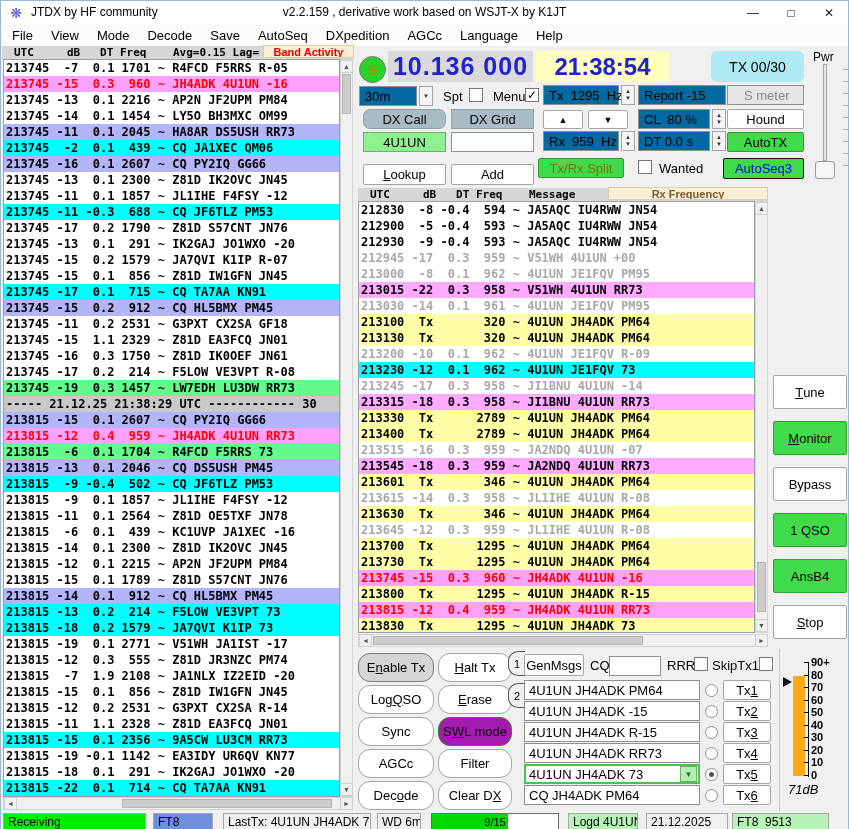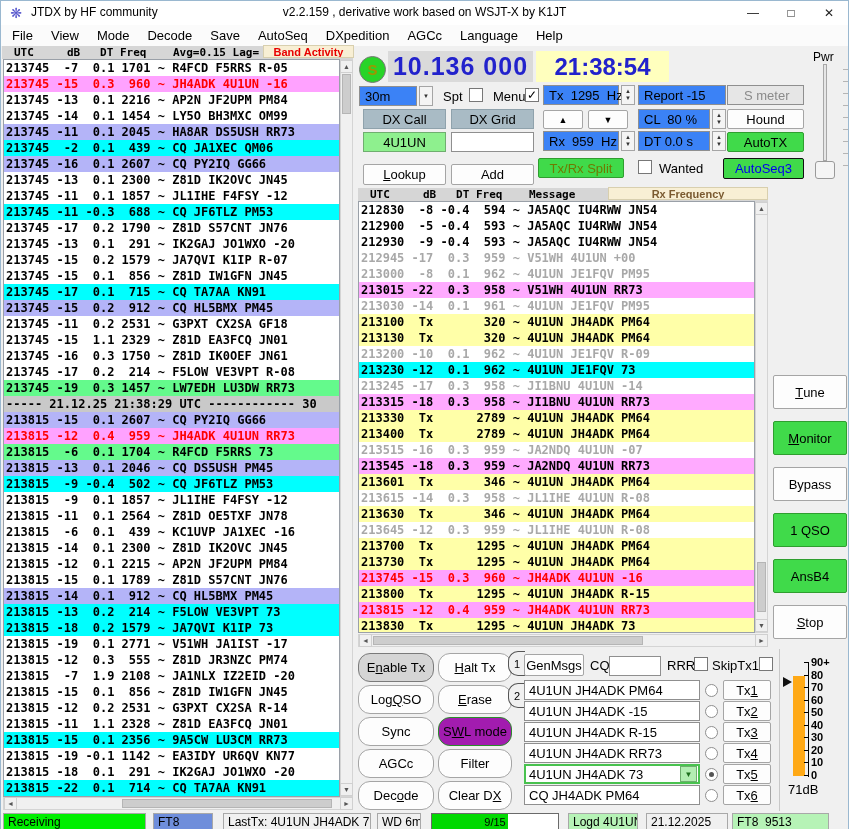--- a/index.html
+++ b/index.html
@@ -36,21 +36,21 @@
   .sb { position:absolute; background:#f0f0f0; border:1px solid #d4d4d4; }
   .sb-btn { position:absolute; width:13px; height:13px; background:#f0f0f0; border:1px solid #d0d0d0; color:#555; font-size:7px; line-height:11px; text-align:center; }
   .sb-thumb { position:absolute; background:#cdcdcd; border:1px solid #b5b5b5; }
 
   
   .btn { position:absolute; background:#fdfdfd; border:1px solid #a5a5a5; border-radius:2px; font-size:13px; color:#000; display:flex; align-items:center; justify-content:center; }
   .btn.green { background:#40da4a; border-color:#2f9e2f; }
   .field { position:absolute; background:#ffffff; border:1px solid #8f8f8f; font-size:13px; color:#000; display:flex; align-items:center; padding-left:16px; }
   .glabel { position:absolute; font-size:13px; color:#000; }
   .spinwrap { position:absolute; display:flex; }
-  .spinfield { background:#3b82f6; border:1px solid #8f8f8f; font-size:13px; display:flex; align-items:center; padding-left:5px; white-space:pre; }
+  .spinfield { background:#0369a1; border:1px solid #8f8f8f; font-size:13px; display:flex; align-items:center; padding-left:5px; white-space:pre; }
   .spinarrows { width:14px; border:1px solid #a5a5a5; margin-left:2px; background:#f4f4f4; display:flex; flex-direction:column; align-items:center; justify-content:center; font-size:6px; line-height:7px; color:#333; }
   .cb { position:absolute; width:14px; height:14px; background:#fff; border:1px solid #777; font-size:12px; line-height:13px; text-align:center; color:#000; }
   .radio { width:13px; height:13px; border:1px solid #8f8f8f; border-radius:50%; background:#fff; display:inline-block; position:relative; }
   .radio.sel::after { content:""; position:absolute; left:3px; top:3px; width:5px; height:5px; border-radius:50%; background:#555; }
 
   
   .sbtn-s { position:absolute; left:358px; top:55px; width:27px; height:27px; border-radius:50%; background:#28d428; border:1px solid #777; color:#a09400; font-weight:bold; font-size:15px; display:flex; align-items:center; justify-content:center; }
   .freq-display { position:absolute; left:387px; top:50px; width:145px; height:31px; background:#dadada; color:#2222cc; font-weight:bold; font-size:25px; display:flex; align-items:center; justify-content:center; letter-spacing:1px; }
   .clock { position:absolute; left:535px; top:50px; width:133px; height:31px; background:#ffffbe; color:#2222cc; font-weight:bold; font-size:24px; display:flex; align-items:center; justify-content:center; }
   .txcycle { position:absolute; left:710px; top:50px; width:93px; height:31px; background:#aeeaf2; border-radius:6px; color:#000; font-size:14px; display:flex; align-items:center; justify-content:center; }
@@ -82,21 +82,21 @@
   .tx-row .radio { margin-left:5px; }
   .tx-btn { margin-left:5px; width:48px; height:20px; background:#fdfdfd; border:1px solid #a5a5a5; border-radius:2px; font-size:13px; display:flex; align-items:center; justify-content:center; }
 
   
   .meter { position:absolute; left:778px; top:648px; width:70px; height:162px; border-left:1px solid #c8c8c8; }
   .meter-bar { position:absolute; left:13px; top:27px; width:12px; height:100px; background:#ffa916; }
   .meter-vline { position:absolute; left:28px; top:13px; width:1px; height:115px; background:#000; }
   .meter-tick { position:absolute; left:24px; width:5px; height:1px; background:#000; }
   .meter-lab { position:absolute; left:31px; font-size:11px; font-weight:bold; color:#000; line-height:10px; }
   .meter-ptr { position:absolute; left:3px; top:28px; width:0; height:0; border-top:5px solid transparent; border-bottom:5px solid transparent; border-left:9px solid #111; }
-  .meter-val { position:absolute; left:8px; top:133px; font-size:13px; color:#000; }
+  .meter-val { position:absolute; left:8px; top:133px; font-size:13px; color:#000;font-style:italic; }
 
   
   .statusbar { position:absolute; left:0; top:812px; width:847px; height:17px; background:#f0f0f0; }
   .sseg { position:absolute; top:0; height:17px; border:1px solid #a8a8a8; background:#f0f0f0; font-size:12px; color:#000; display:flex; align-items:center; padding:0 4px; overflow:hidden; white-space:pre; }
   .sseg.greenbg { background:#00ef00; }
   .sseg.bluebg { background:#6f8edb; }
   .sseg.ltgreen { background:#b6f3b6; }
   .progress { position:absolute; top:0; height:17px; border:1px solid #6a6a6a; background:#fff; }
   .progress .fill { position:absolute; left:0; top:0; bottom:0; background:#00d900; }
   .progress .ptxt { position:absolute; inset:0; display:flex; align-items:center; justify-content:center; font-size:11px; color:#000; }
@@ -142,40 +142,41 @@
 
   <div class="sb" style="left:2px; top:796px; width:350px; height:13px;">
     <span class="sb-btn" style="left:0; top:-1px;">◄</span>
     <span class="sb-thumb" style="left:118px; top:1px; width:210px; height:9px;"></span>
     <span class="sb-btn" style="left:336px; top:-1px;">►</span>
   </div>
 
   <div class="sbtn-s">S</div>
   <div class="freq-display">10.136 000</div>
   <div class="clock">21:38:54</div>
+  <div class="txcycle">TX 00/30</div>
 
   <div class="spinwrap" style="left:358px; top:85px;">
     <span class="spinfield" style="width:58px; height:20px;">30m</span>
     <span class="spinarrows" style="height:20px;">▼</span>
   </div>
   <span class="glabel" style="left:442px; top:88px;">Spt</span>
   <span class="cb" style="left:468px; top:87px;"></span>
   <span class="glabel" style="left:492px; top:88px;">Menu</span>
   <span class="cb" style="left:524px; top:87px;">✓</span>
   <div class="spinwrap" style="left:542px; top:84px;">
     <span class="spinfield" style="width:76px; height:20px;">Tx  1295  Hz</span>
     <span class="spinarrows" style="height:20px;">▲<br>▼</span>
   </div>
   <div class="spinwrap" style="left:637px; top:84px;">
     <span class="spinfield" style="width:88px; height:20px;">Report -15</span>
     <span class="spinarrows" style="height:20px;">▲<br>▼</span>
   </div>
   <div class="field" style="left:726px; top:84px; width:77px; height:20px; background:#e6e6e6; color:#8a8a8a;">S meter</div>
 
-  <div class="hdrbox" style="left:362px; top:108px; width:83px; height:20px;">DX Call</div>
+  <div class="hdrbox" style="left:362px; top:108px; width:83px; height:20px;border-radius:7px;">DX Call</div>
   <div class="hdrbox" style="left:450px; top:108px; width:83px; height:20px;">DX Grid</div>
   <div class="btn" style="left:542px; top:109px; width:40px; height:19px; font-size:9px;">▲</div>
   <div class="btn" style="left:587px; top:109px; width:40px; height:19px; font-size:9px;">▼</div>
   <div class="spinwrap" style="left:637px; top:108px;">
     <span class="spinfield" style="width:72px; height:20px;">CL  80 %</span>
     <span class="spinarrows" style="height:20px;">▲<br>▼</span>
   </div>
   <div class="btn" style="left:726px; top:108px; width:77px; height:20px;">Hound</div>
 
   <div class="dxcall" style="left:362px; top:131px; width:83px; height:20px;">4U1UN</div>

